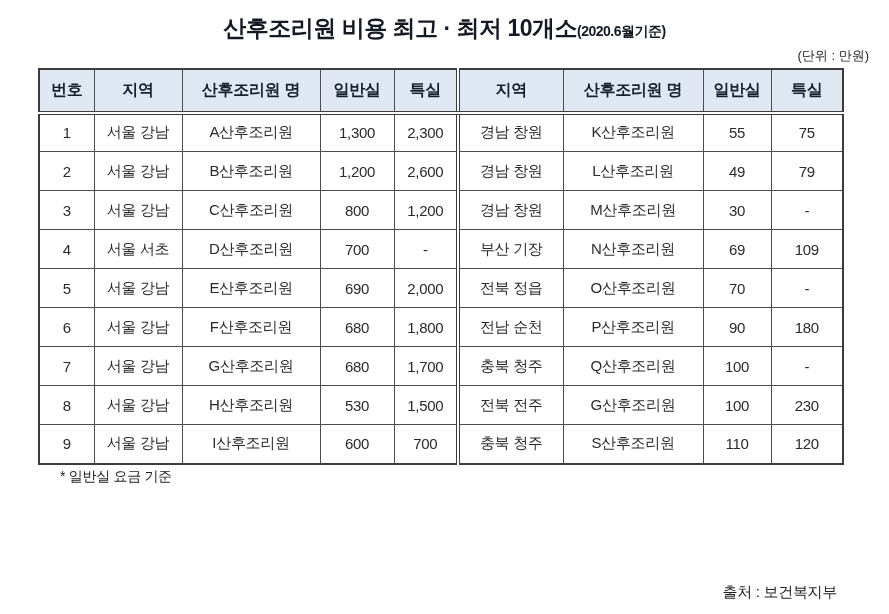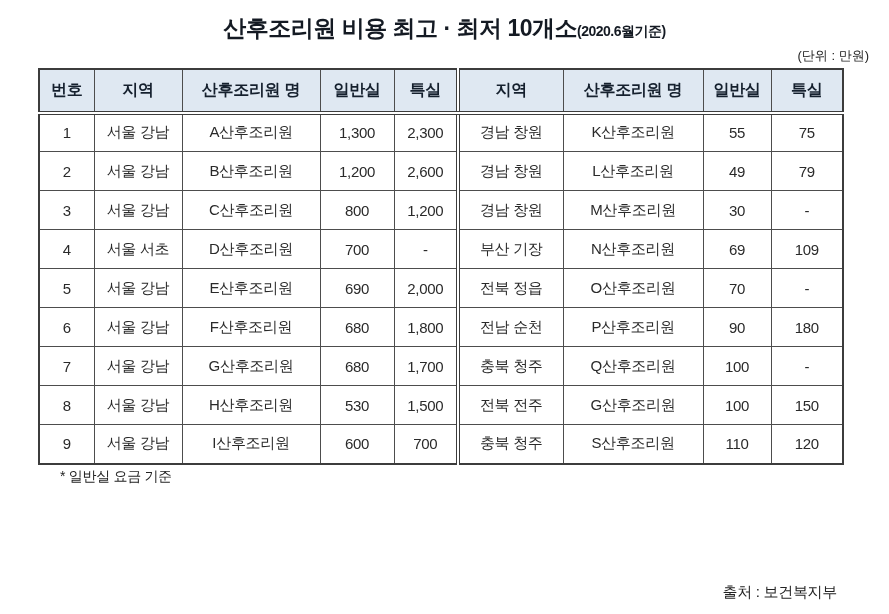--- a/index.html
+++ b/index.html
@@ -194,21 +194,21 @@
       </tr>
       <tr>
         <td>8</td>
         <td>서울 강남</td>
         <td>H산후조리원</td>
         <td>530</td>
         <td>1,500</td>
         <td class="divider">전북 전주</td>
         <td>G산후조리원</td>
         <td>100</td>
-        <td>150</td>
+        <td>230</td>
       </tr>
       <tr>
         <td>9</td>
         <td>서울 강남</td>
         <td>I산후조리원</td>
         <td>600</td>
         <td>700</td>
         <td class="divider">충북 청주</td>
         <td>S산후조리원</td>
         <td>110</td>

